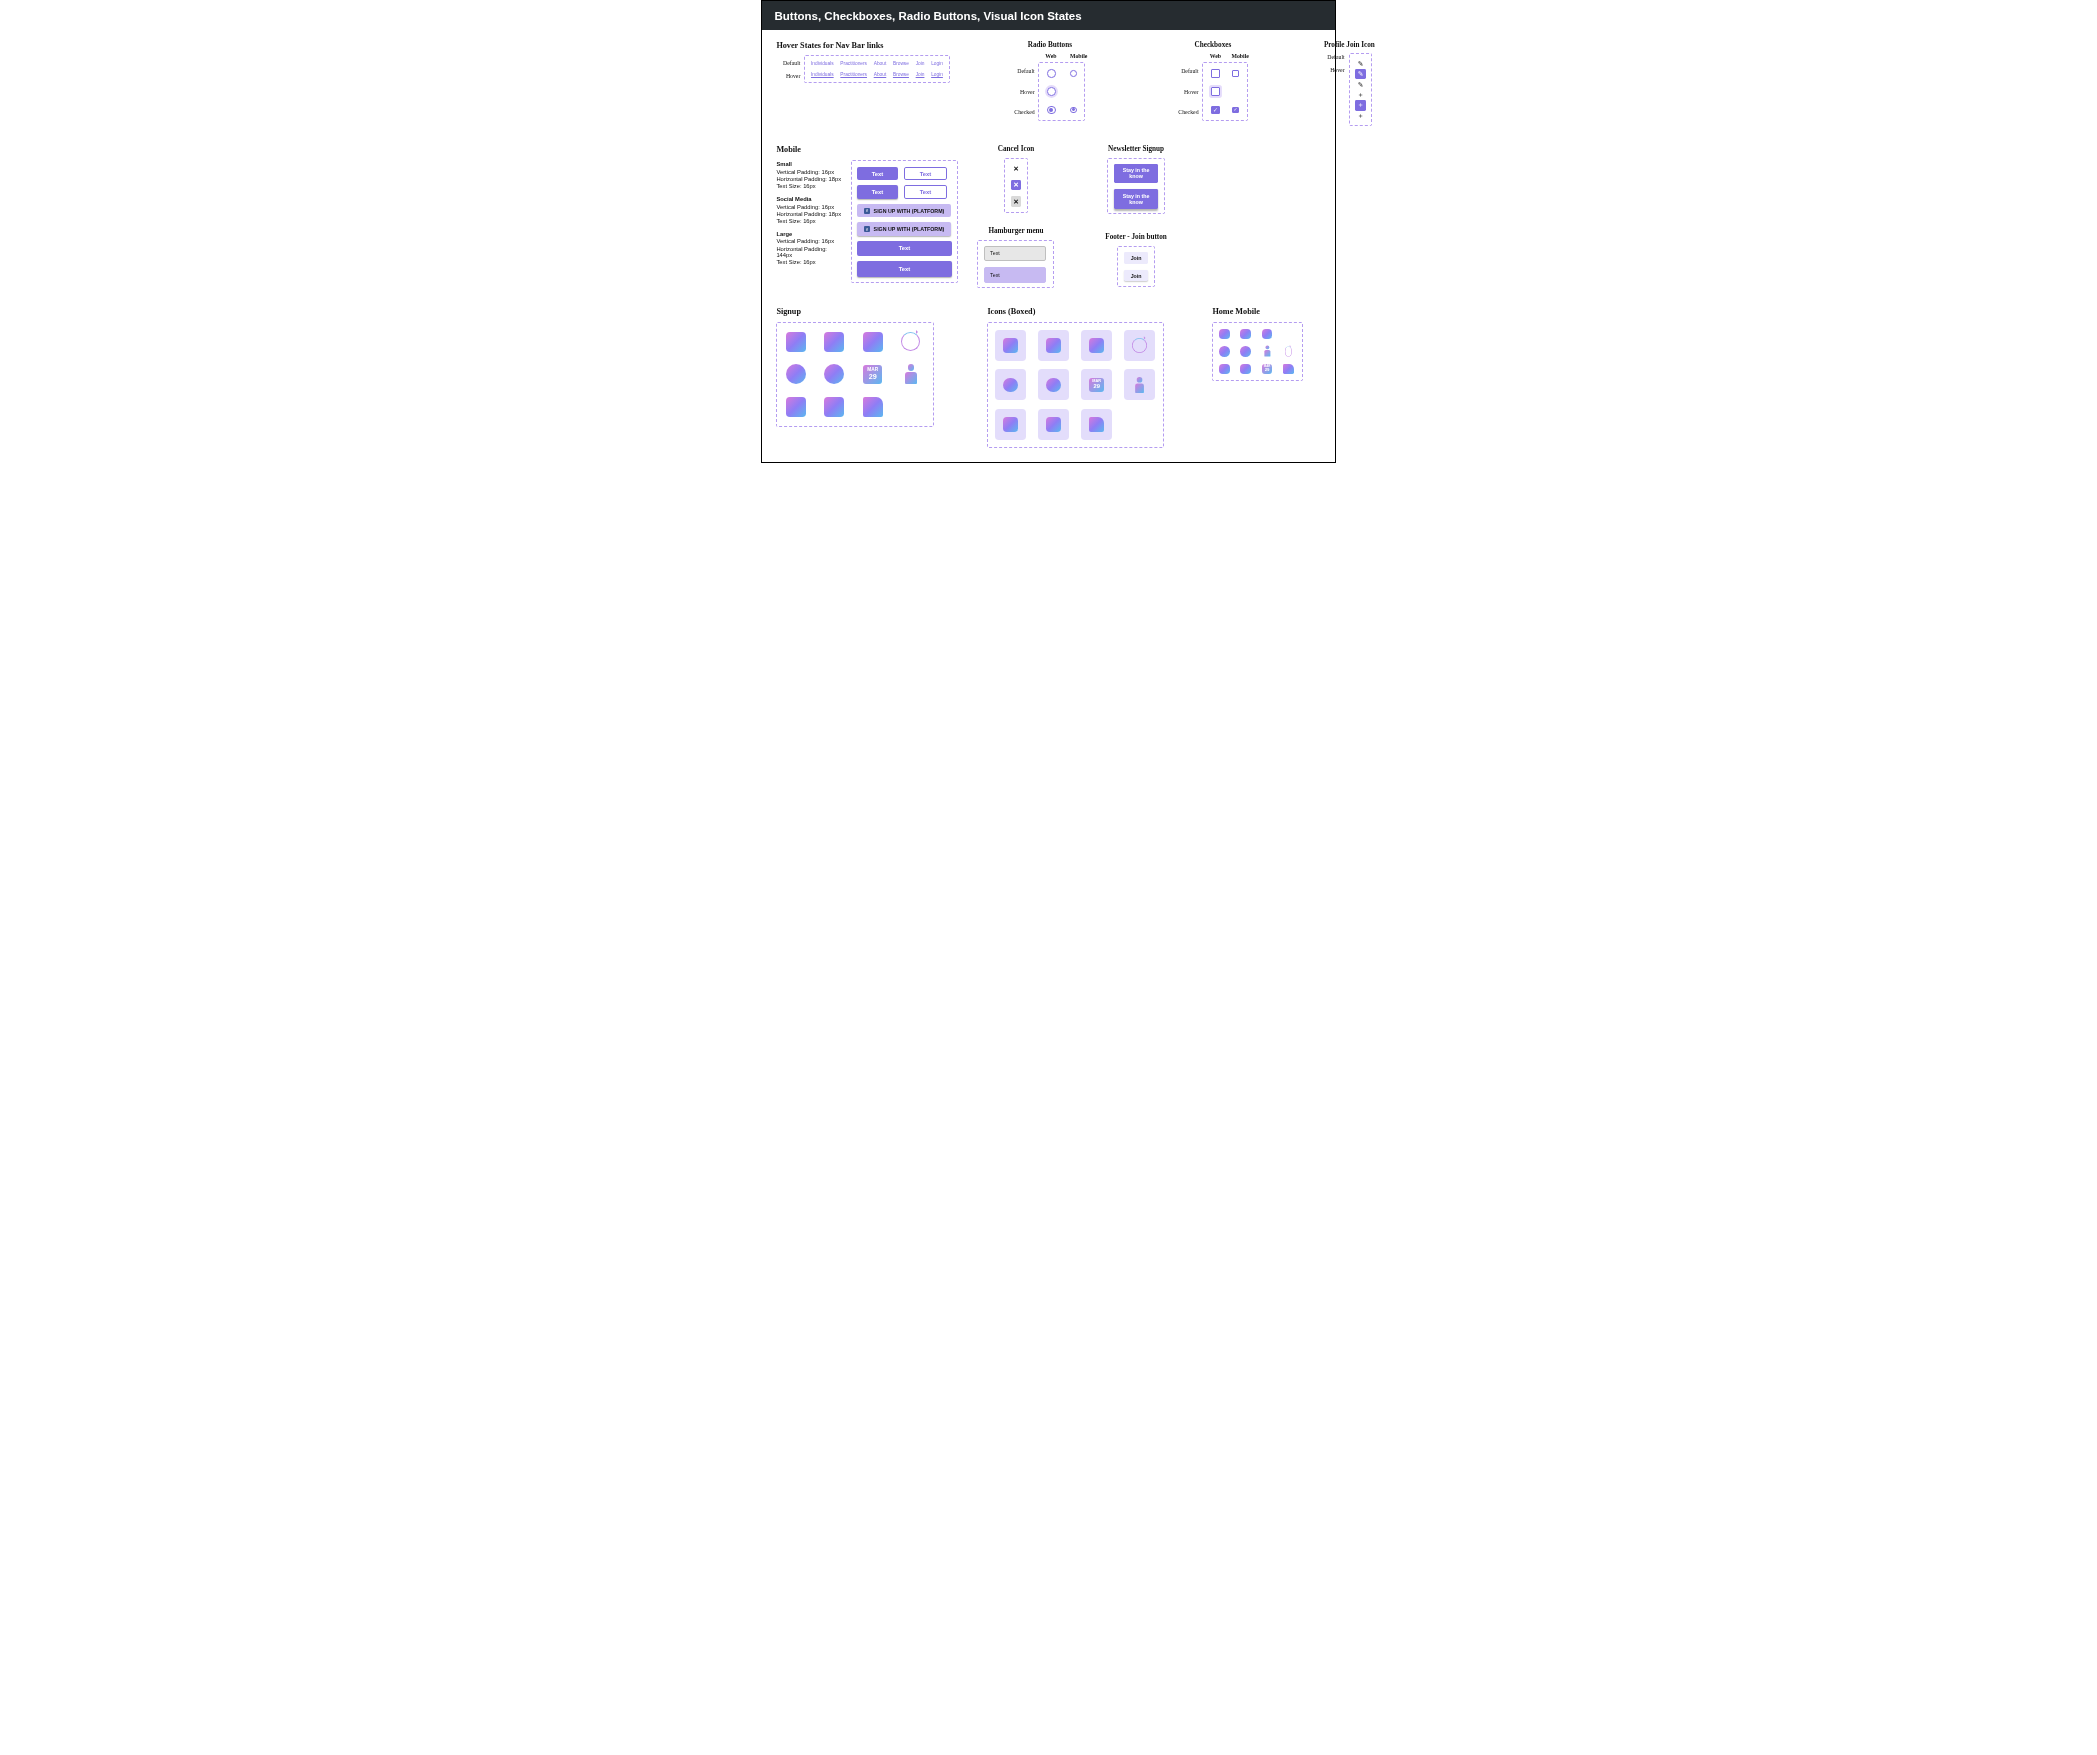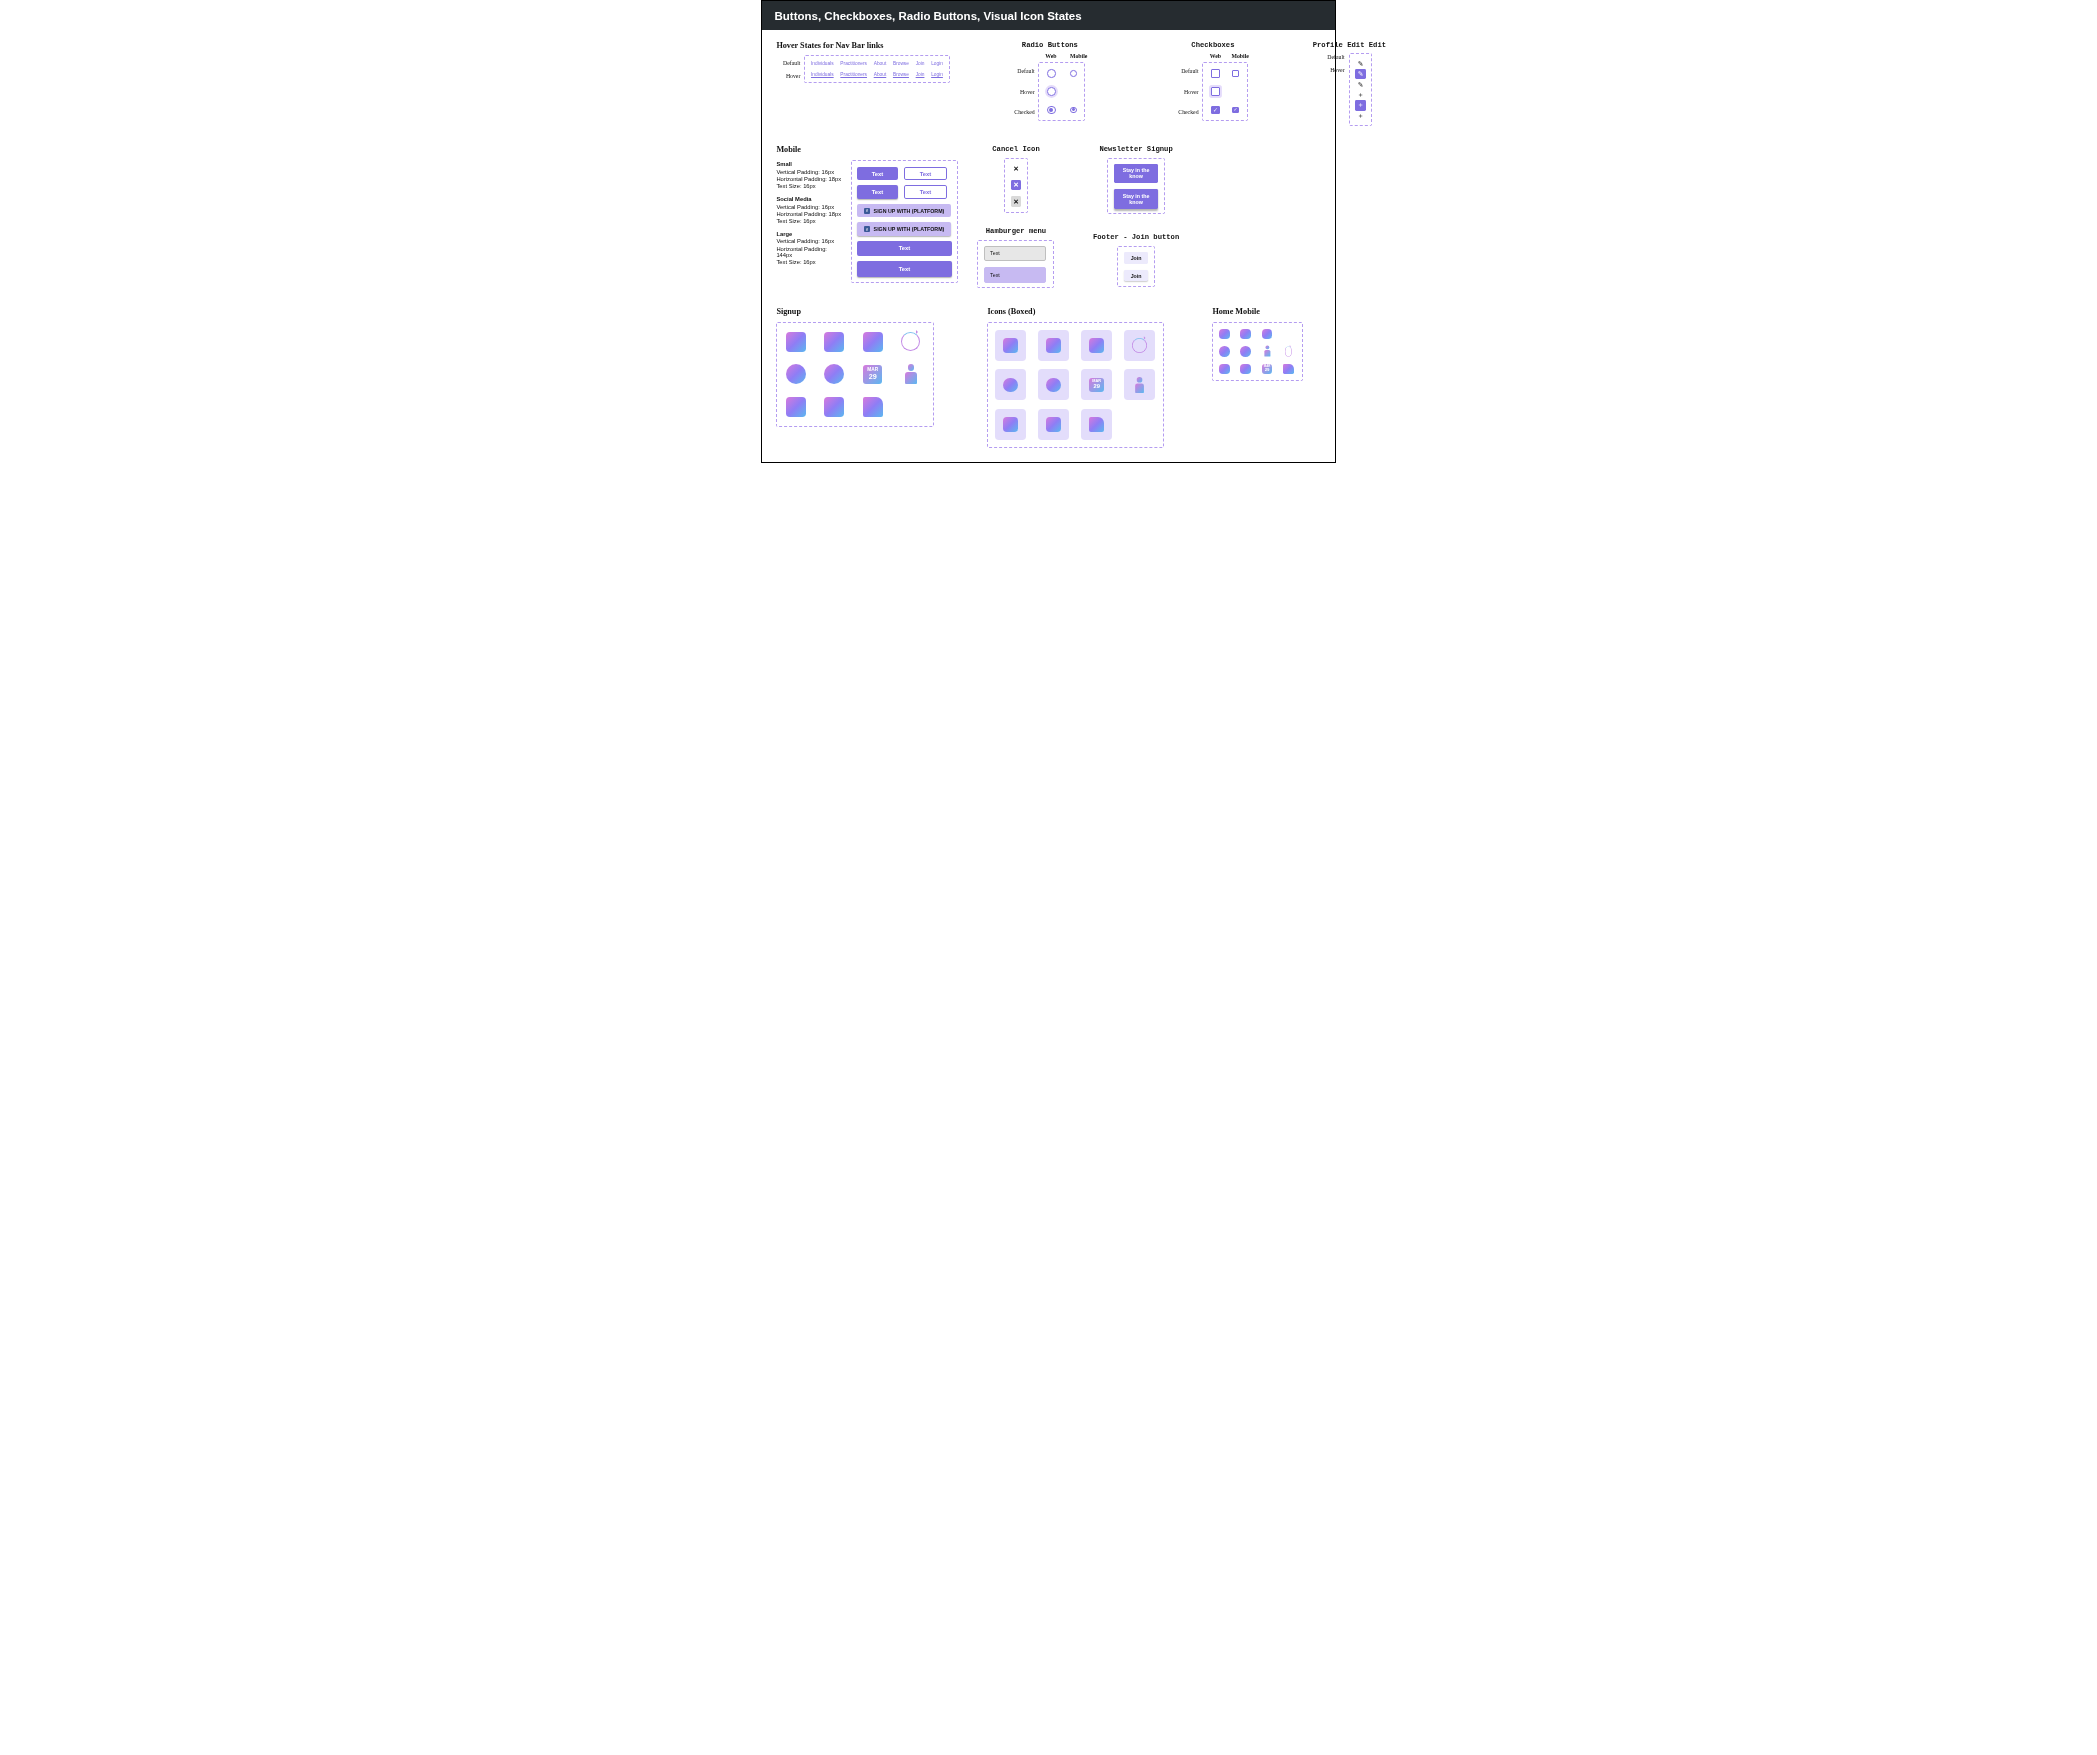--- a/index.html
+++ b/index.html
@@ -2,21 +2,21 @@
 <html style="font-size:7.7px"><head>
 <meta charset="utf-8">
 <style>
   * { box-sizing: border-box; }
   body { margin:0; font-family: "Helvetica Neue", Arial, sans-serif; background:#fff; color:#111; }
   .canvas { border:1px solid #000; width:575px; margin:0 auto; }
   .topbar { background:#262c30; color:#fff; padding:8.6px 12.5px; font-size:11.5px; font-weight:700; }
   .page { padding:10.5px 14.4px 14.4px 14.4px; }
 
   .section-title { font-family: Georgia, 'Times New Roman', serif; font-weight:700; font-size:8.2px; margin:0 0 5.8px 0; }
-  .sub-title    { font-family: Liberation Mono, monospace; font-weight:700; font-size:7.2px; margin:0 0 4.8px 0; text-align:center;}
+  .sub-title    { font-family: Liberation Serif, serif; font-weight:700; font-size:7.2px; margin:0 0 4.8px 0; text-align:center;}
   .spec { font-size:5.8px; margin:1.4px 0; }
   .spec b { font-weight:700; }
 
   .dashed { border:1px dashed #b49cf0; border-radius:1.9px; }
   .swatch-row-label { font-family: Georgia, 'Times New Roman', serif; font-size:5.8px; text-align:right; }
 
   
   .grid { display:grid; grid-template-columns: 173px 149px 125px 96px; gap:0 26px; }
 
   .row1 .col { }
@@ -191,21 +191,21 @@
           <div class="chk sm"></div>
           <div class="chk hov"></div>
           <div></div>
           <div class="chk filled">✓</div>
           <div class="chk sm filled">✓</div>
         </div>
       </div>
     </div>
 
     <div class="col edit-block" style="text-align:center;">
-      <div class="sub-title">Profile Edit Edit</div>
+      <div class="sub-title">Profile Join Icon</div>
       <div style="display:flex; justify-content:center; gap:4.8px; margin-top:2.9px;">
         <div style="display:flex; flex-direction:column; gap:6.7px; padding-top:1px;">
           <div class="swatch-row-label">Default</div>
           <div class="swatch-row-label">Hover</div>
         </div>
         <div class="dashed edit-stack" style="padding:3.8px 4.8px;">
           <div class="edit-box">✎</div>
           <div class="edit-box purple">✎</div>
           <div class="edit-box">✎</div>
           <div class="edit-box">＋</div>

